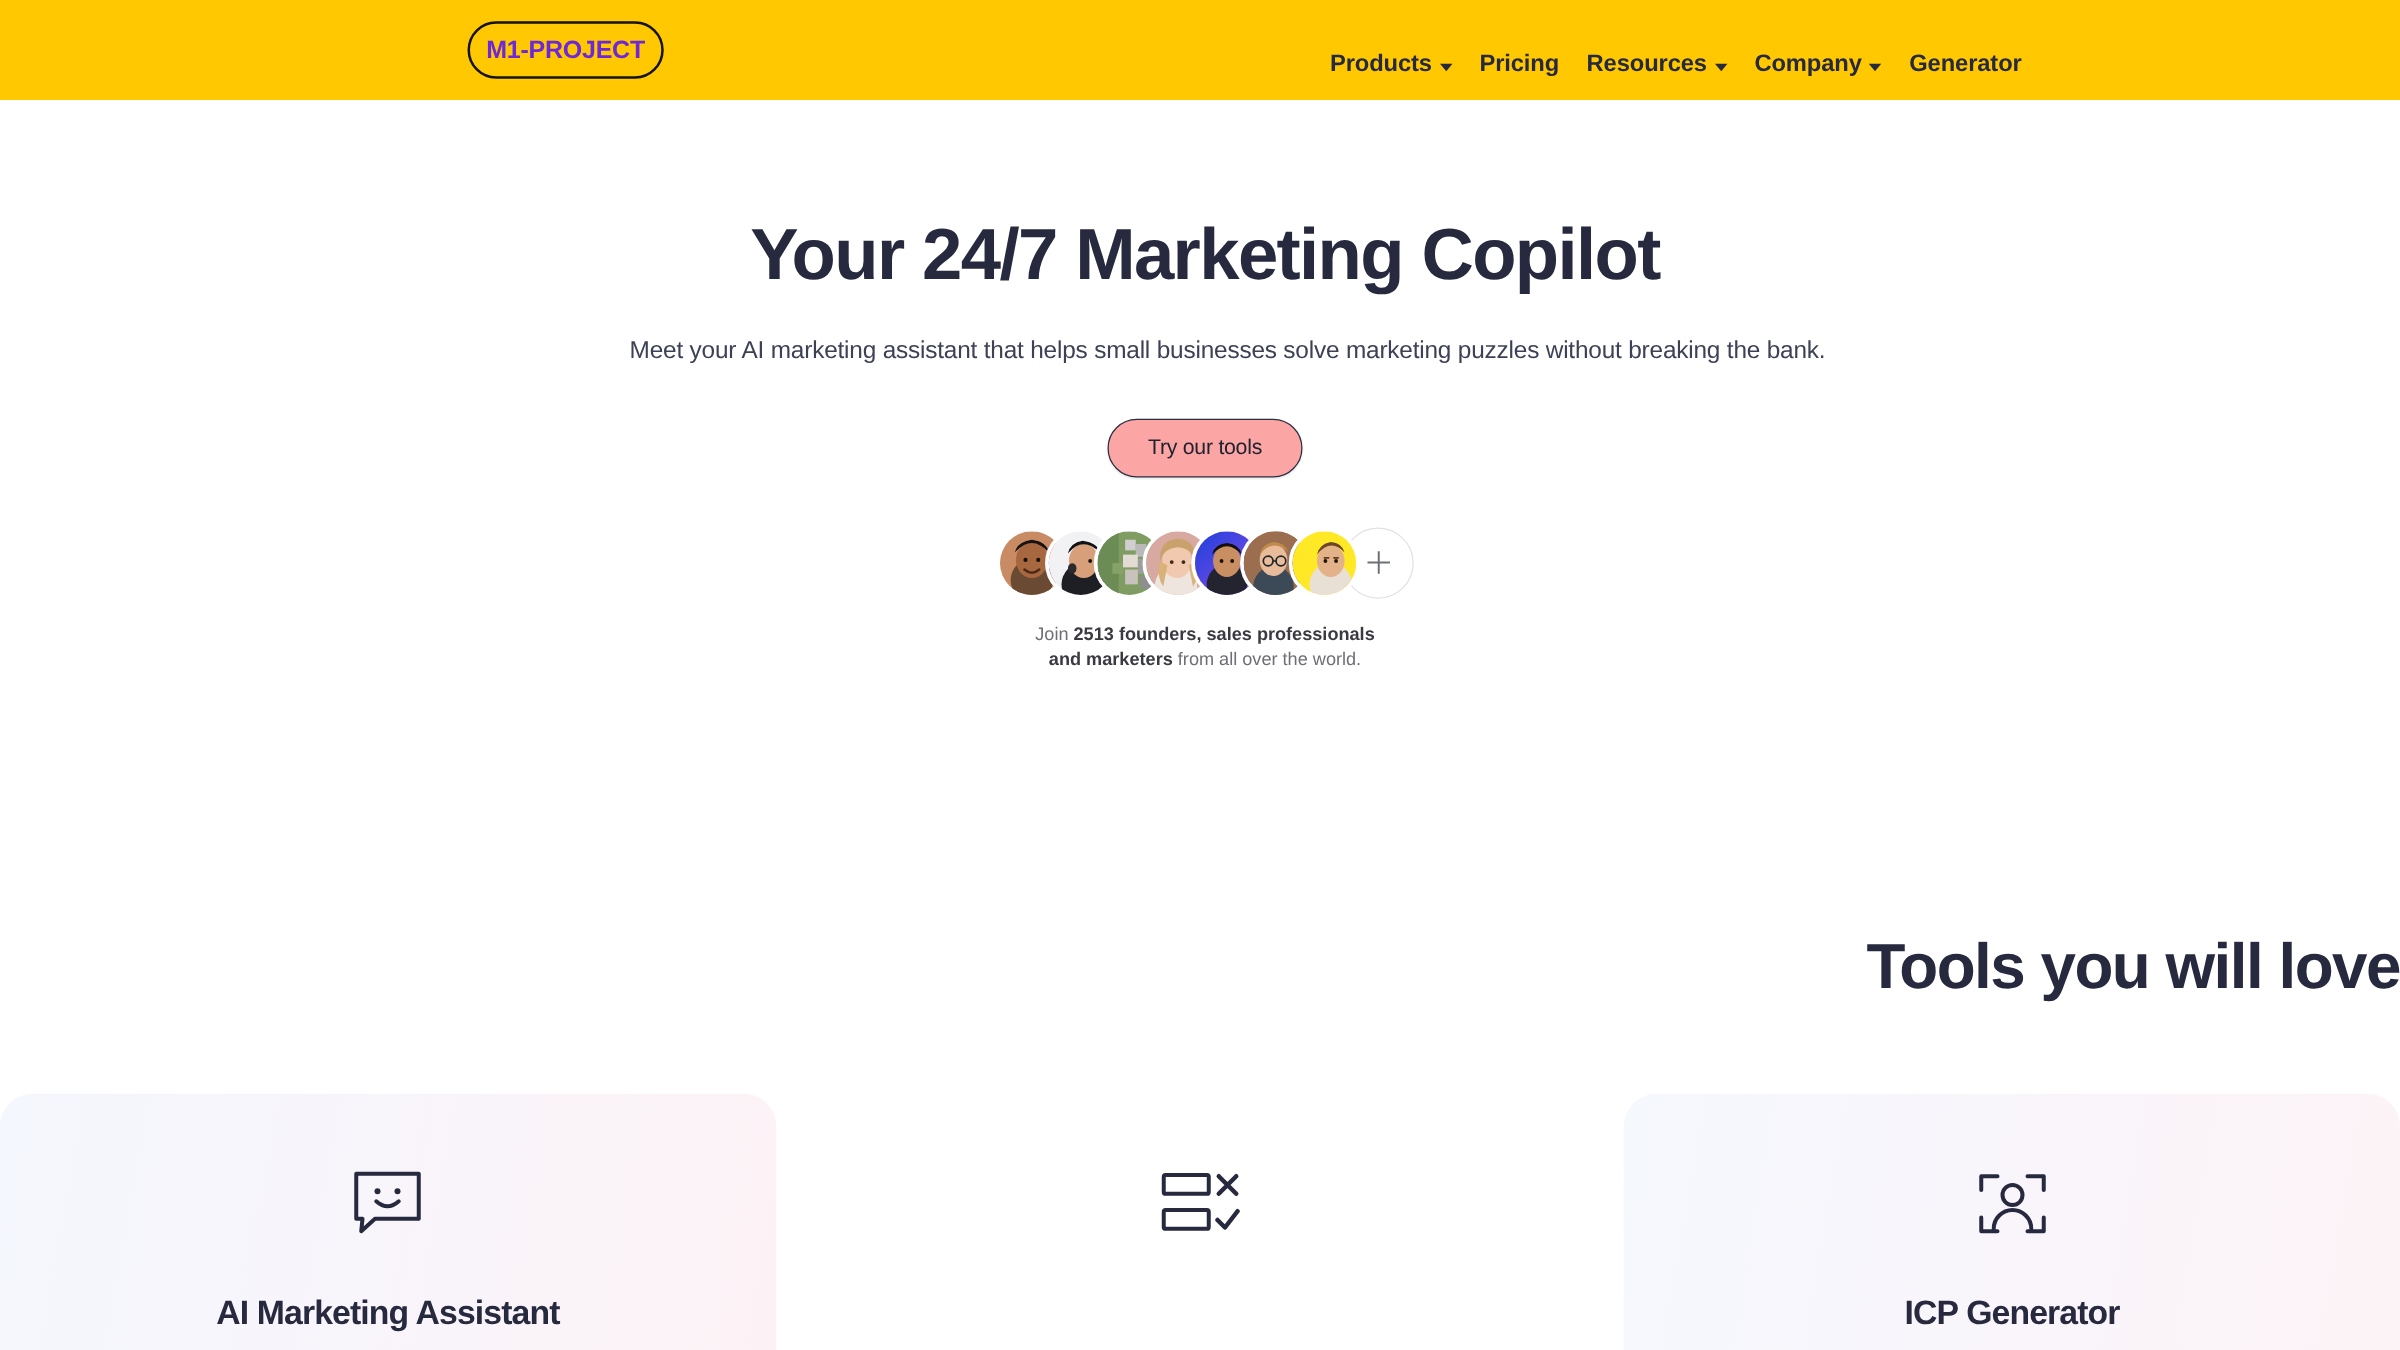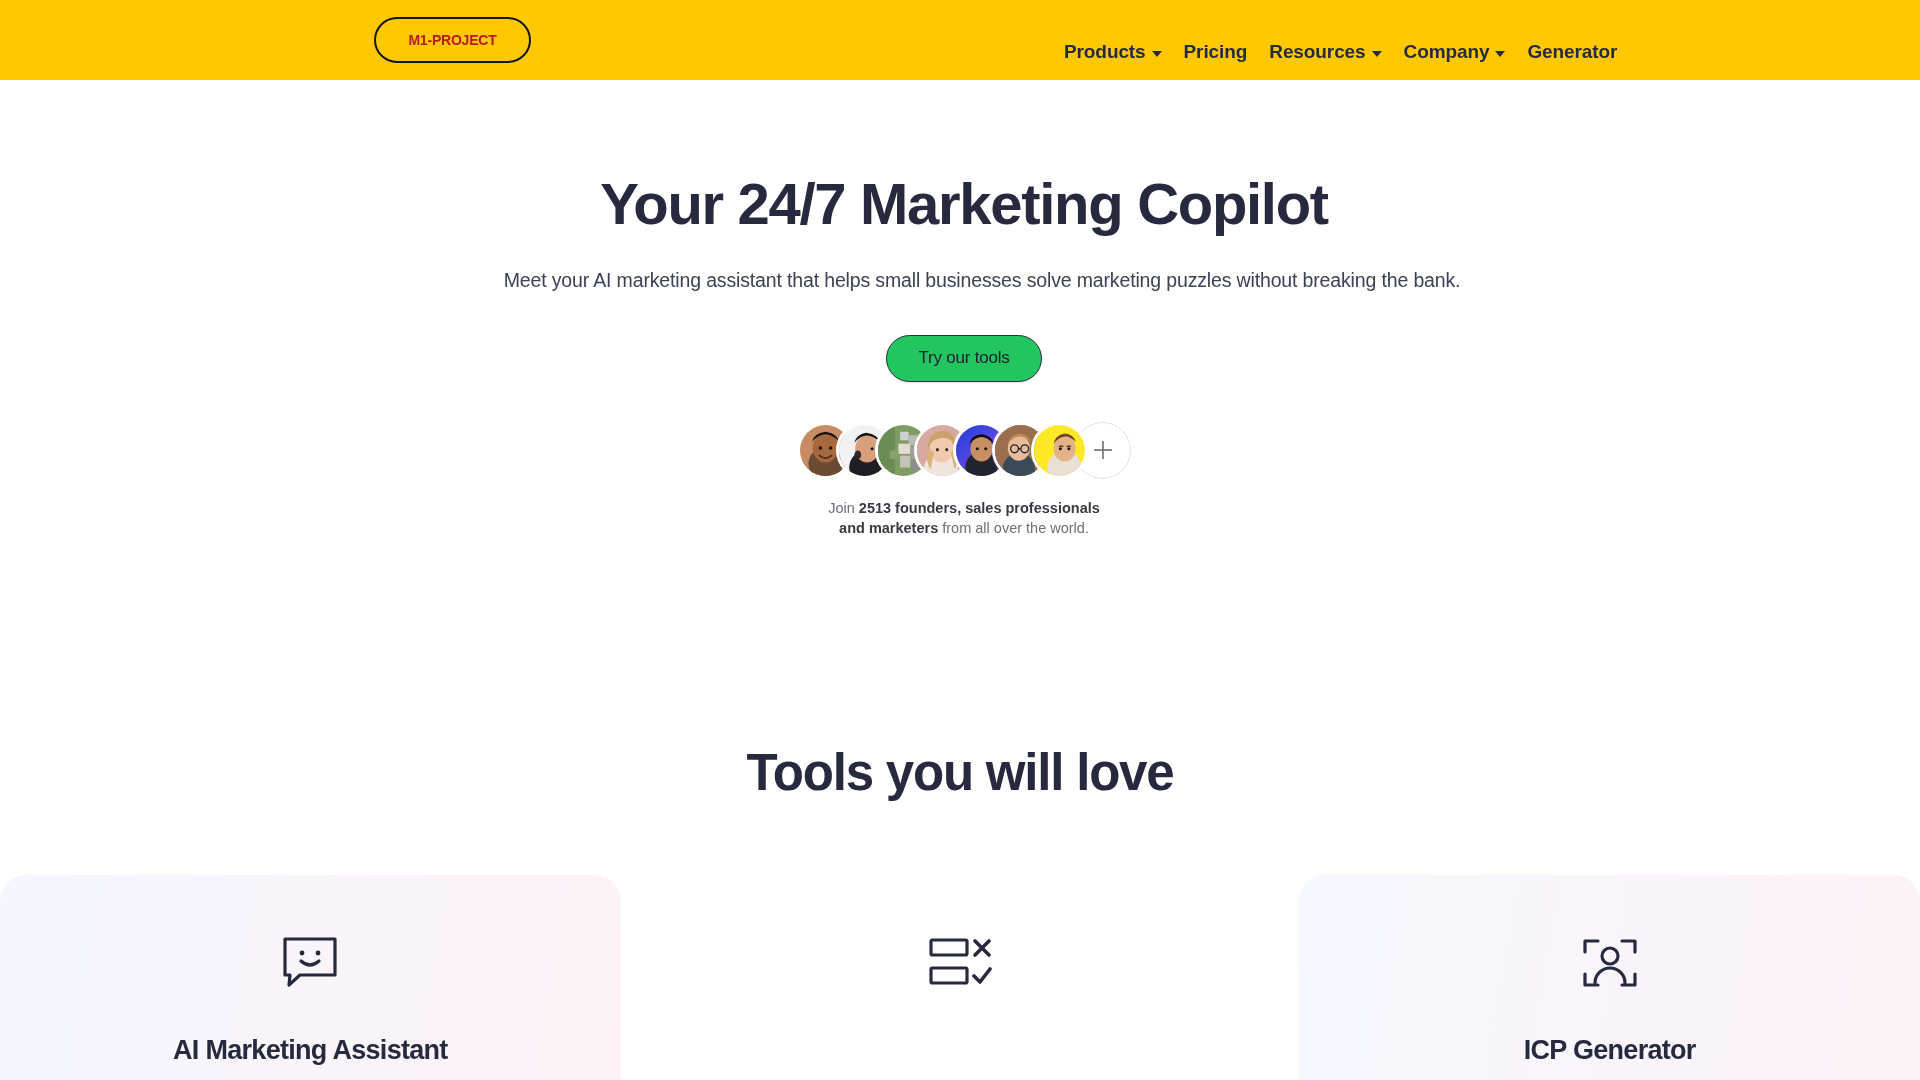--- a/index.html
+++ b/index.html
@@ -21,21 +21,21 @@
   .logo {
     position:absolute; left:374px; top:17px;
     width:157px; height:46px;
     border:2.5px solid #14131a;
     border-radius:999px;
     display:flex; align-items:center; justify-content:center;
     background:transparent;
     cursor:pointer;
   }
   .logo-text {
-    font-size:14px; font-weight:bold; color:#b91c1c;
+    font-size:20px; font-weight:bold; color:#6d28d9;
     letter-spacing:-0.2px; white-space:nowrap;
   }
   .nav {
     position:absolute; left:1053px; top:0; height:104px;
     display:flex; align-items:center; gap:0px;
   }
   .nav-item {
     display:flex; align-items:center; gap:6px;
     font-size:19px; font-weight:bold; color:#272a3e;
     padding:0 11px; cursor:pointer; white-space:nowrap;
@@ -60,21 +60,21 @@
   .hero-sub {
     margin-top:33px;
     text-align:center;
     font-size:19.5px; color:#3c4155; font-weight:400;
     letter-spacing:-0.15px;
     padding-left:36px;
   }
   .cta-wrap { margin-top:43px; display:flex; justify-content:center; }
   .cta {
     width:156px; height:47px;
-    background:#22c55e;
+    background:#fca5a5;
     border:1.5px solid #2b2e42;
     border-radius:999px;
     display:flex; align-items:center; justify-content:center;
     font-size:17px; color:#20222f; cursor:pointer;
     letter-spacing:-0.2px;
     box-shadow:0 1px 2px rgba(0,0,0,.12);
   }
 
   
   .avatars {
@@ -104,21 +104,21 @@
     margin-top:19px;
     text-align:center;
     font-size:14.5px; color:#6e6e76; line-height:1.38;
     max-width:300px; margin-left:auto; margin-right:auto;
   }
   .join b { color:#3a3a42; font-weight:bold; }
 
   
   .tools-title {
     margin-top:103px;
-    text-align:center;
+    text-align:right;
     font-size:51px; font-weight:bold; color:#272a3e;
     letter-spacing:-1.2px;
   }
   .cards {
     margin-top:73px;
     display:flex; gap:29px;
     padding:0 0px;
     width:1920px;
   }
   .card {

